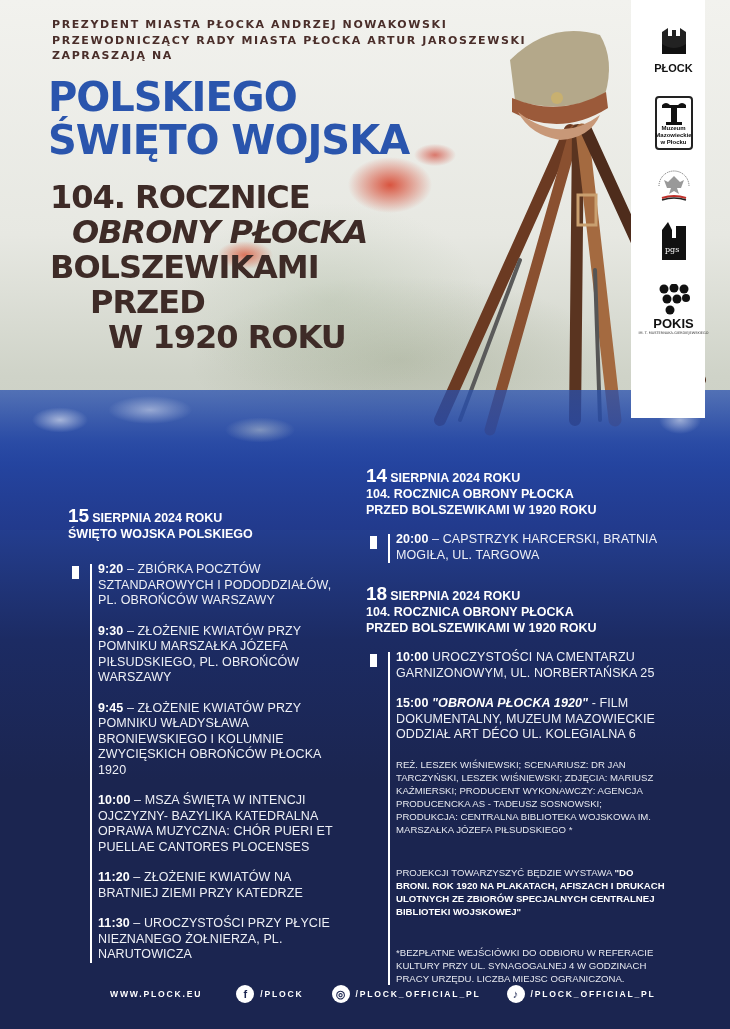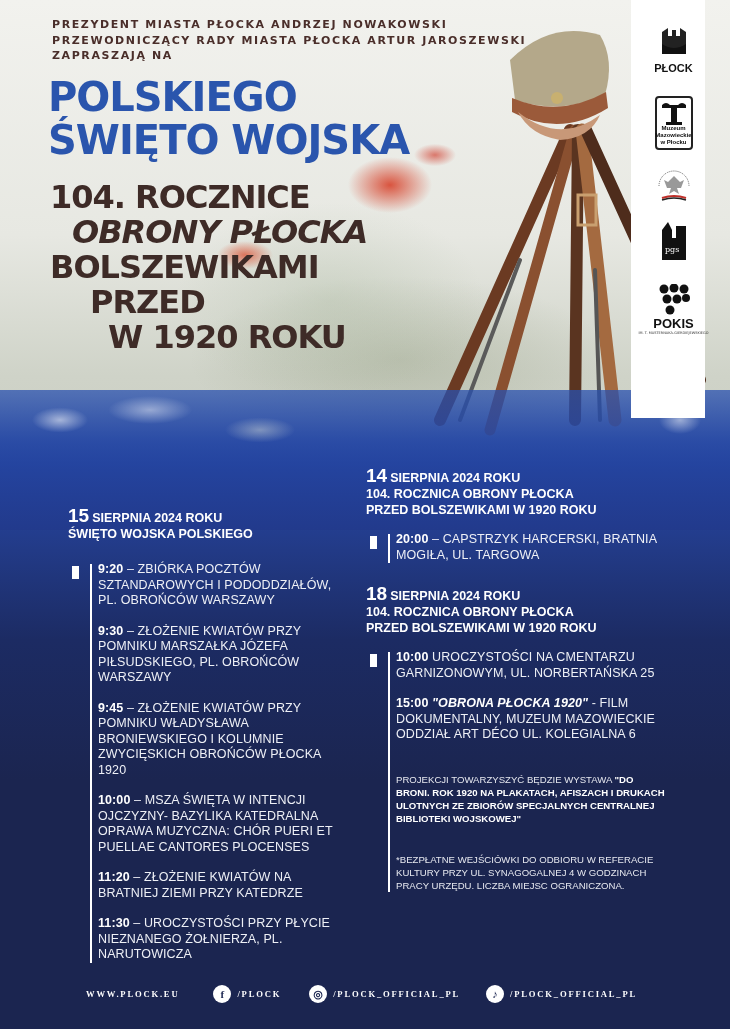--- a/index.html
+++ b/index.html
@@ -48,21 +48,21 @@
   .events { position: relative; margin-top: 14px; padding-left: 30px; }
   .events .bar { position: absolute; left: 22px; top: 2px; bottom: 0; width: 2px; background: #ffffff; }
   .events .marker { position: absolute; left: 4px; top: 4px; width: 7px; height: 13px; background: #ffffff; }
   .event { font-size: 12.5px; line-height: 15.5px; color: #eef0f6; margin-bottom: 15px; letter-spacing: .1px; }
   .event b { font-weight: 700; color: #fff; }
   .event i { font-style: italic; font-weight: 700; color: #fff; }
   .small { font-size: 9.6px; line-height: 13px; color: #e6e8ef; margin-bottom: 20px; }
   .small b { color: #fff; }
 
   .footer { position: absolute; left: 0; top: 972px; width: 730px; height: 44px; display: flex; align-items: center;
-    padding-left: 86px; gap: 0; color: #ffffff; font-family: Liberation Serif, serif; font-weight: 700;
+    padding-left: 110px; gap: 0; color: #ffffff; font-family: Liberation Sans, sans-serif; font-weight: 700;
     font-size: 8.6px; letter-spacing: 1.8px; }
   .f-item { display: flex; align-items: center; gap: 6px; }
   .f-icon { width: 18px; height: 18px; border-radius: 50%; background: #fff; color: #1b2550; display: flex; align-items: center; justify-content: center; font-size: 11px; font-weight: 700; letter-spacing: 0; }
 </style>
 </head>
 <body>
 
 <div class="poster">
 
   <div class="meadow"></div>
@@ -187,20 +187,21 @@
     <div class="day-head">
       <span class="big">18</span><span>SIERPNIA 2024 ROKU</span>
       <div>104. ROCZNICA OBRONY PŁOCKA</div>
       <div>PRZED BOLSZEWIKAMI W 1920 ROKU</div>
     </div>
     <div class="events" style="margin-top:14px;">
       <div class="marker"></div>
       <div class="bar"></div>
       <div class="event"><b>10:00</b><span> UROCZYSTOŚCI NA CMENTARZU GARNIZONOWYM, UL. NORBERTAŃSKA 25</span></div>
       <div class="event"><b>15:00</b><i> "OBRONA PŁOCKA 1920"</i><span> - FILM DOKUMENTALNY, MUZEUM MAZOWIECKIE ODDZIAŁ ART DÉCO UL. KOLEGIALNA 6</span></div>
+      <div class="small">REŻ. LESZEK WIŚNIEWSKI; SCENARIUSZ: DR JAN TARCZYŃSKI, LESZEK WIŚNIEWSKI; ZDJĘCIA: MARIUSZ KAŹMIERSKI; PRODUCENT WYKONAWCZY: AGENCJA PRODUCENCKA AS - TADEUSZ SOSNOWSKI; PRODUKCJA: CENTRALNA BIBLIOTEKA WOJSKOWA IM. MARSZAŁKA JÓZEFA PIŁSUDSKIEGO *</div>
       <div class="small" style="margin-top:30px;"><span>PROJEKCJI TOWARZYSZYĆ BĘDZIE WYSTAWA </span><b>"DO BRONI. ROK 1920 NA PLAKATACH, AFISZACH I DRUKACH ULOTNYCH ZE ZBIORÓW SPECJALNYCH CENTRALNEJ BIBLIOTEKI WOJSKOWEJ"</b></div>
       <div class="small" style="margin-top:28px;margin-bottom:0;">*BEZPŁATNE WEJŚCIÓWKI DO ODBIORU W REFERACIE KULTURY PRZY UL. SYNAGOGALNEJ 4 W GODZINACH PRACY URZĘDU. LICZBA MIEJSC OGRANICZONA.</div>
     </div>
   </div>
 
   <div class="footer">
     <span class="f-item">WWW.PLOCK.EU</span>
     <span class="f-item" style="margin-left:34px;">
       <span class="f-icon">f</span>
       <span>/PLOCK</span>

